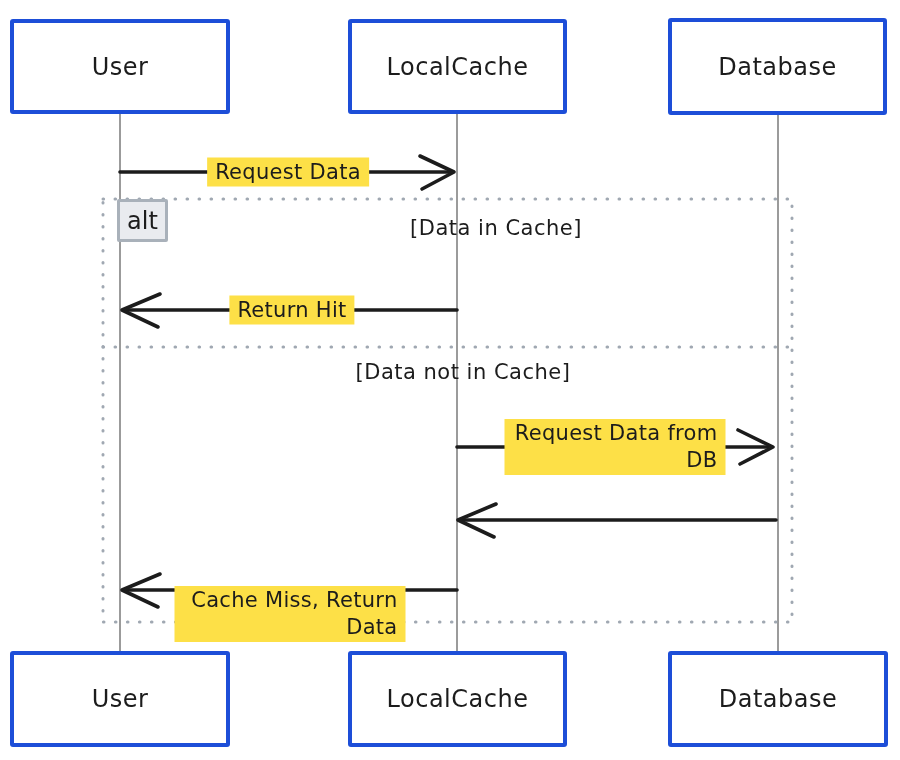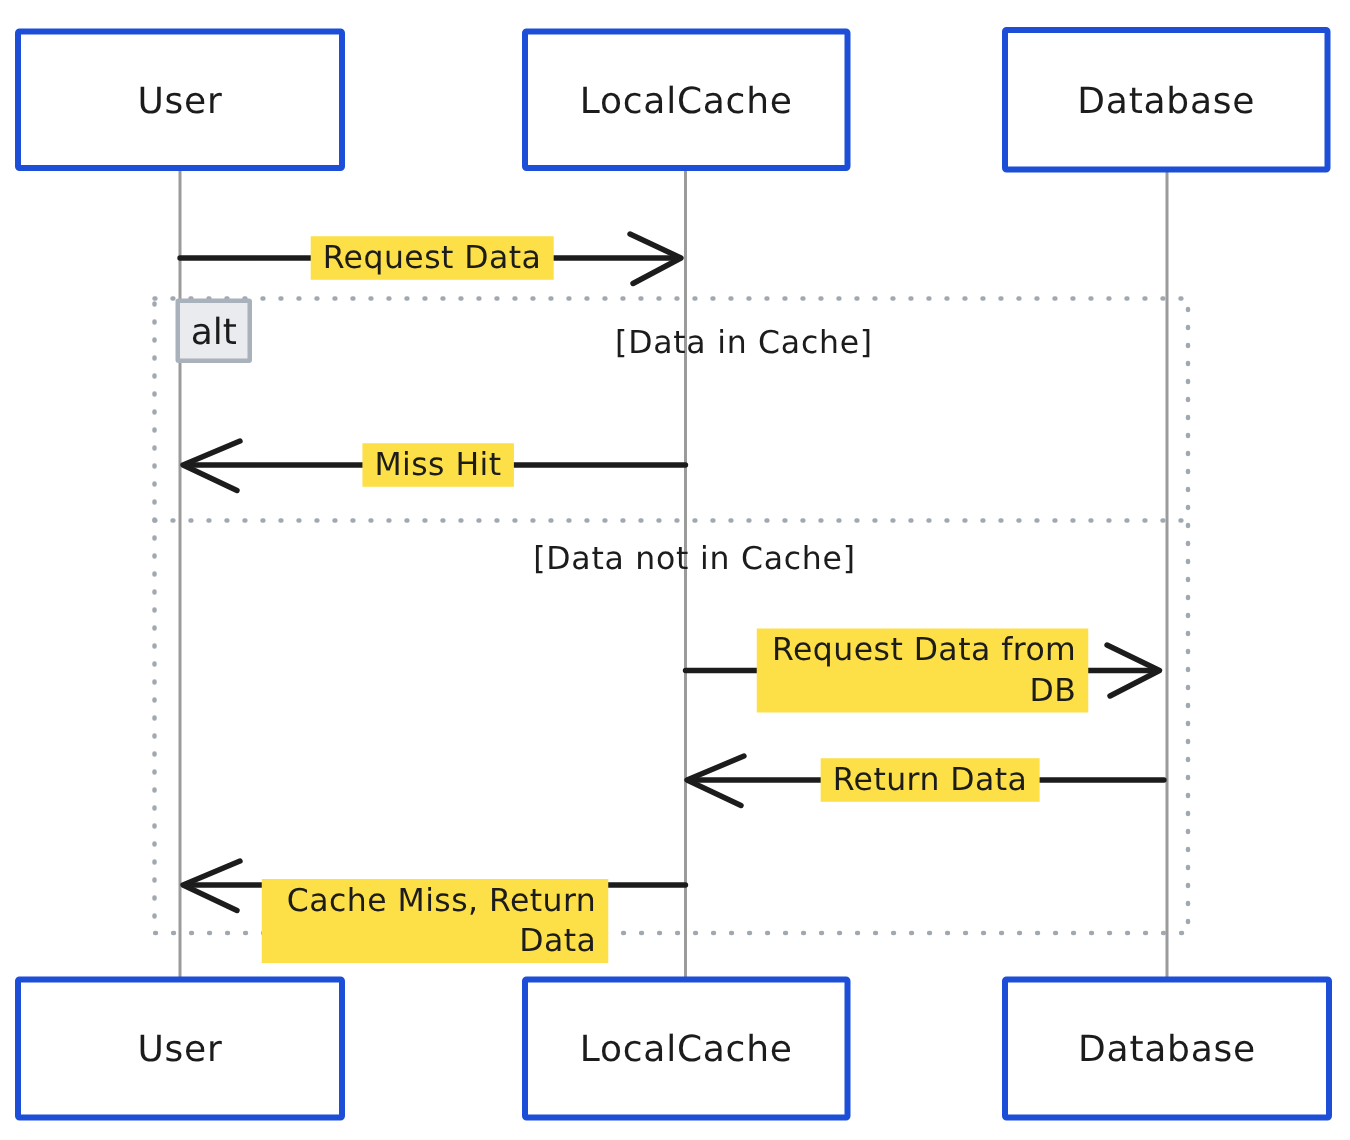--- a/index.html
+++ b/index.html
@@ -114,18 +114,17 @@
   </div>
 
   <div class="alt-label">
     <span>alt</span>
   </div>
 
   <div class="condition condition-2">[Data not in Cache]</div>
   <div class="condition condition-1">[Data in Cache]</div>
 
   <div class="msg-label msg-1">Request Data</div>
-  <div class="msg-label msg-2">Miss Hit</div>
+  <div class="msg-label msg-2">Return Hit</div>
   <div class="msg-label msg-3">Request Data from DB</div>
-  <div class="msg-label msg-4">Return Data</div>
   <div class="msg-label msg-5">Cache Miss, Return Data</div>
 
 </div>
 
 </body></html>

